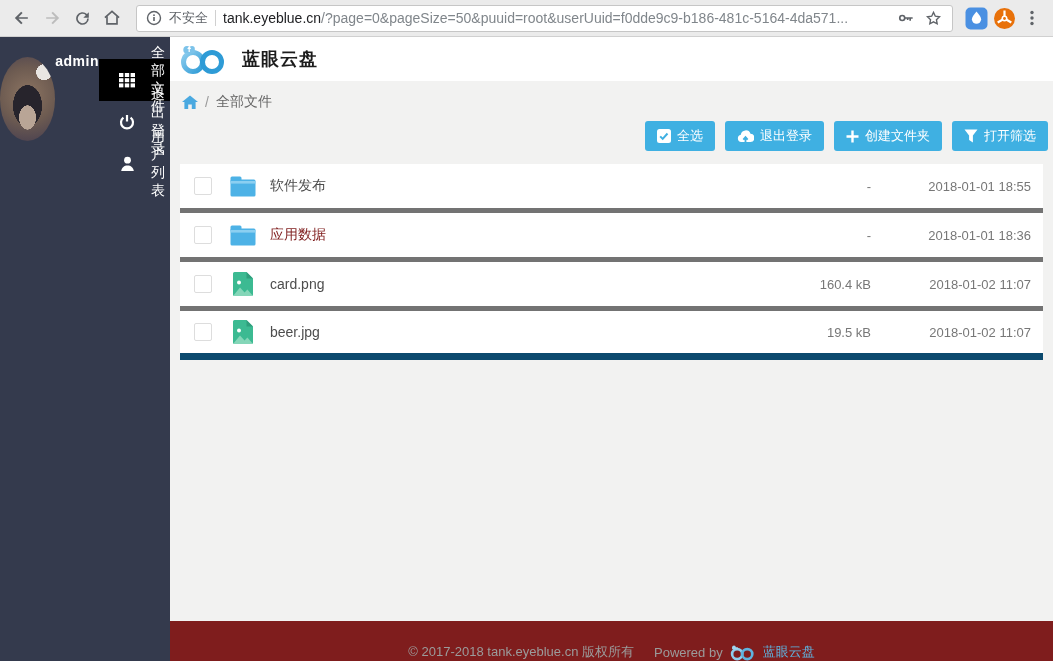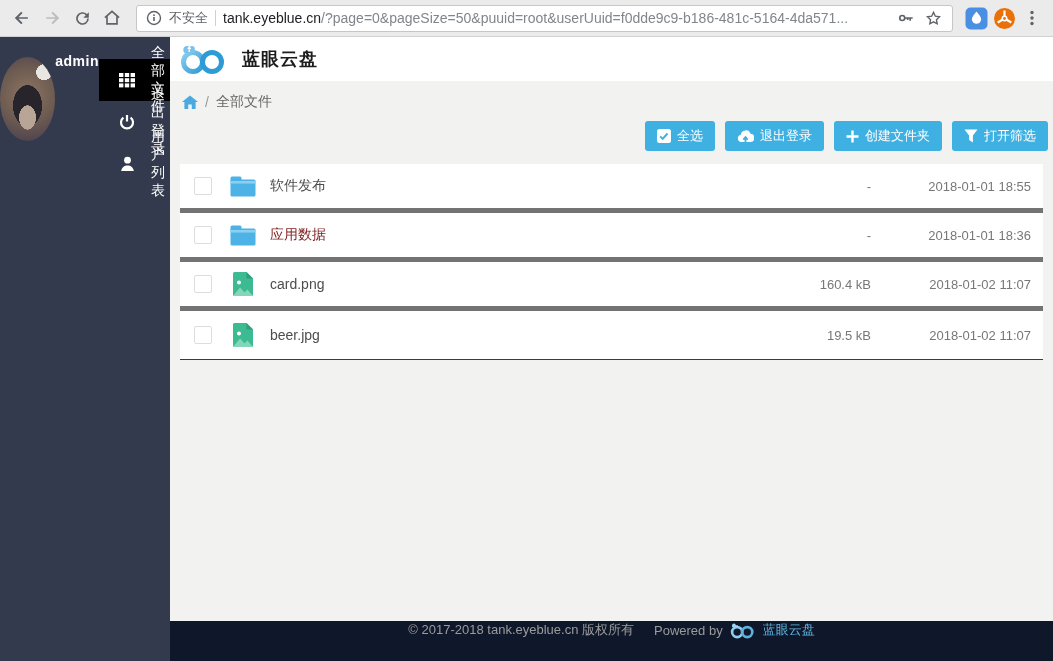--- a/index.html
+++ b/index.html
@@ -45,30 +45,30 @@
   .breadcrumb { display:flex; align-items:center; gap:7px; padding:12px 10px 0 12px; font-size:14px; color:#9a9a9a; }
   .crumb-current { color:#666; }
   .actions { display:flex; justify-content:flex-end; gap:10px; padding:10px 5px 0; }
   .btn { background:#3fb0e2; color:#fff; border:none; border-radius:3px; height:30px;
     padding:0 12px; font-size:13px; display:flex; align-items:center; gap:6px; cursor:pointer;
     font-family:inherit; }
   .btn svg { flex:0 0 auto; }
 
   .file-list { margin:13px 10px 0; background:#fff; }
   .frow { height:49px; display:flex; align-items:center; padding:0 12px 0 14px; border-bottom:5px solid #737373; background:#fff; }
-  .frow:last-child { border-bottom:1px solid #0c4a6e;align-items:center; }
+  .frow:last-child { border-bottom:7px solid #0c4a6e;align-items:center; }
   .cb { width:18px; height:18px; border:1px solid #ddd; border-radius:2px; background:#fff; flex:0 0 auto; cursor:pointer; }
   .ficon { width:26px; height:24px; margin:0 14px 0 18px; display:flex; align-items:center; justify-content:center; flex:0 0 auto; }
   .fname { flex:1; font-size:14px; color:#4d4d4d; cursor:pointer; min-width:0; }
   .fname.link { color:#7f1d1d; }
   .fsize { width:110px; text-align:right; font-size:13px; color:#777; flex:0 0 auto; }
   .fdate { width:160px; text-align:right; font-size:13px; color:#777; flex:0 0 auto; }
 
   .spacer { flex:1; }
-  .footer { height:40px; background:#0f172a; display:flex; align-items:flex-start; justify-content:center;
+  .footer { height:40px; background:#7f1d1d; display:flex; align-items:flex-end; justify-content:center;
     gap:20px; font-size:13px; color:#9b9b9b; flex:0 0 auto; }
   .powered { display:flex; align-items:center; gap:6px; }
   .brand-link { color:#5fb2de; cursor:pointer; }
 </style>
 </head>
 <body>
 
 <div class="browser-bar">
   <span class="nav-btn">
     <svg width="20" height="20" viewBox="0 0 24 24">

